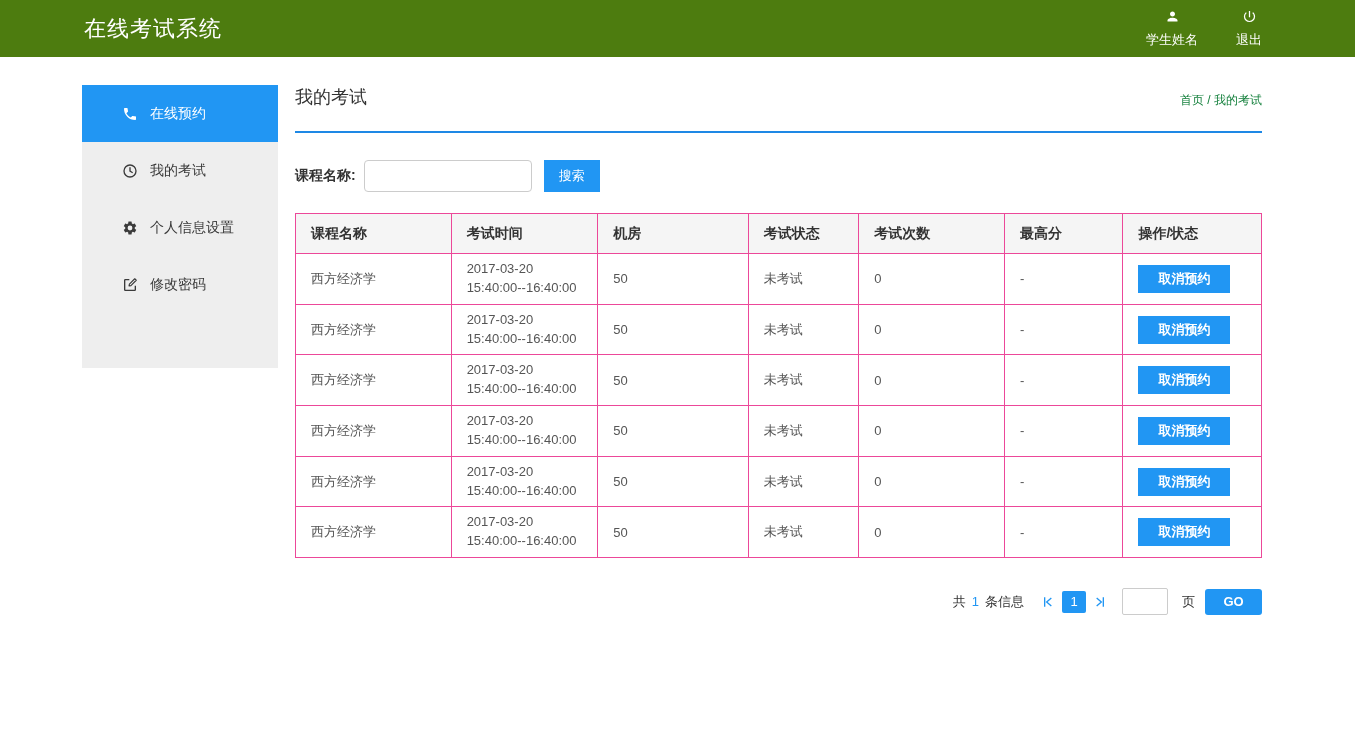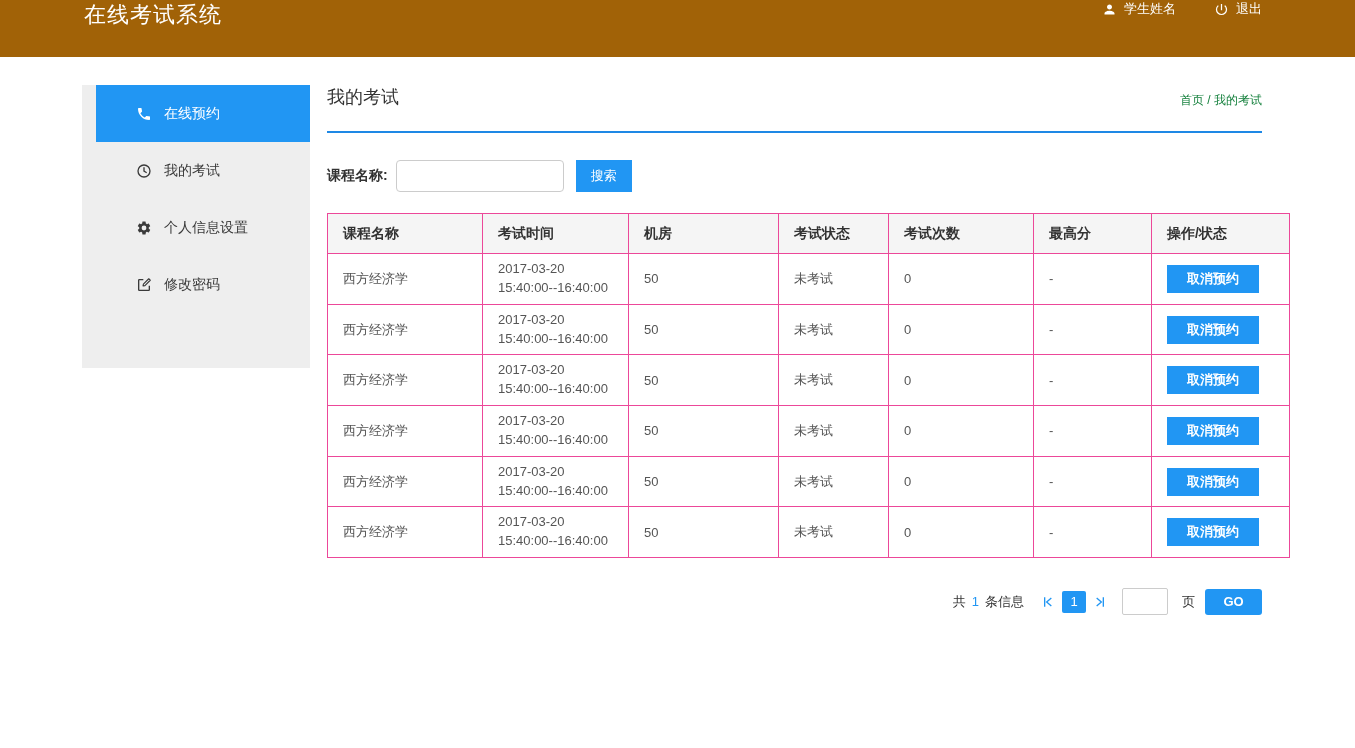--- a/index.html
+++ b/index.html
@@ -6,34 +6,34 @@
   html, body { width: 1355px; height: 748px; }
   body {
     font-family: "Liberation Sans", "DejaVu Sans", sans-serif;
     background: #ffffff;
     color: #333;
     overflow: hidden;
   }
   
   .top-header {
     height: 57px;
-    background: #a16207;
+    background: #4d7c0f;
     display: flex;
-    align-items: flex-start;
+    align-items: center;
     padding: 0 93px 0 84px;
     color: #fff;
   }
   .app-title { font-size: 22px; font-weight: 500; letter-spacing: 1px; }
   .header-right { margin-left: auto; display: flex; align-items: center; gap: 38px; }
-  .header-item { display: flex; align-items: center; gap: 7px; font-size: 13px; cursor: pointer; color:#fff; }
+  .header-item { display: flex; align-items: center; gap: 7px; font-size: 13px; cursor: pointer; color:#fff;flex-direction:column; }
   .header-item svg { display: block; }
   
   .layout { display: flex; padding: 28px 93px 0 82px; align-items: flex-start; }
   
-  .sidebar { width: 228px; background: #eeeeee; padding-bottom: 55px; flex-shrink: 0; padding-left: 14px; }
+  .sidebar { width: 196px; background: #eeeeee; padding-bottom: 55px; flex-shrink: 0; }
   .side-item {
     height: 57px; display: flex; align-items: center;
     padding-left: 40px; gap: 12px;
     font-size: 14px; color: #3a3a3a; cursor: pointer;
   }
   .side-item svg { display: block; flex-shrink: 0; }
   .side-item.active { background: #2196f3; color: #fff; }
   
   .main { flex: 1; margin-left: 17px; min-width: 0; }
   .page-head { display: flex; align-items: flex-end; justify-content: space-between; }

